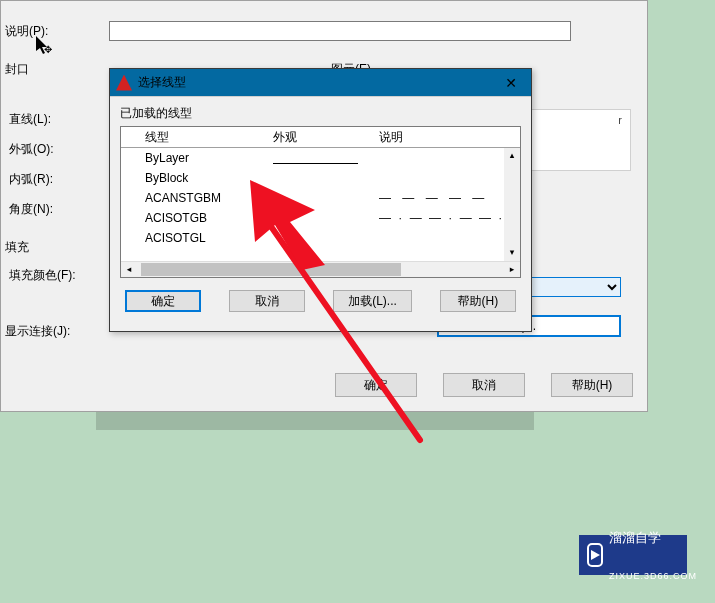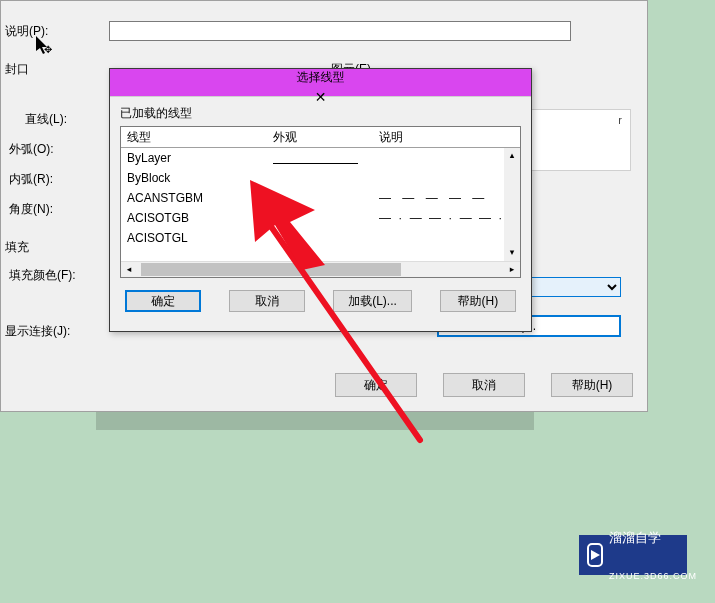--- a/index.html
+++ b/index.html
@@ -52,23 +52,22 @@
       background: #f0f0f0;
       border: 1px solid #3a3a3a;
       box-shadow: 2px 2px 6px rgba(0,0,0,0.25);
       z-index: 10;
     }
     .sub-title {
       height: 28px;
       display: flex;
       align-items: center;
       padding: 0 6px;
-      background: #d946ef;
+      background: #0369a1;
       border-bottom: 1px solid #d0d0d0;
-      flex-direction: column;
     }
     .sub-title .icon {
       width: 16px; height: 16px;
       margin-right: 6px;
       background: #d32222;
       clip-path: polygon(50% 0, 100% 100%, 0 100%);
     }
     .sub-title .title-text { flex: 1; }
     .close-x {
       width: 28px; height: 22px;
@@ -88,21 +87,21 @@
       flex-direction: column;
     }
     .list-header, .list-row {
       display: flex;
       border-bottom: 1px solid #e0e0e0;
       height: 21px;
       align-items: center;
     }
     .list-header { border-bottom: 1px solid #a0a0a0; }
     .list-body { flex: 1; overflow: hidden; position: relative; }
-    .col-name { width: 152px; padding-left: 6px; overflow: hidden; white-space: nowrap; }
+    .col-name { width: 152px; padding-left: 24px; overflow: hidden; white-space: nowrap; }
     .col-appearance { width: 100px; overflow: hidden; white-space: nowrap; }
     .col-desc { flex: 1; padding-left: 6px; overflow: hidden; white-space: nowrap; }
     .list-row { border-bottom: none; height: 20px; }
     .hline { border-top: 1px solid #000; width: 85px; margin-top: 10px; }
     .vscroll {
       position: absolute; right: 0; top: 0;
       width: 16px; height: 100%;
       background: #f0f0f0;
     }
     .vscroll .up, .vscroll .down {
@@ -210,21 +209,21 @@
 <body>
 
 <div class="main-dialog">
   <div class="main-body">
     <span class="label" style="left:4px; top:22px;">说明(P):</span>
     <input class="text-input" style="position: absolute; left: 108px; top: 20px; width: 462px;">
 
     <span class="label" style="left:4px; top:60px;">封口</span>
     <span class="label" style="left:330px; top:60px;">图元(E)</span>
 
-    <span class="label" style="left:8px; top:110px;margin-left:16px;">直线(L):</span>
+    <span class="label" style="left:8px; top:110px;">直线(L):</span>
     <span class="label" style="left:8px; top:140px;">外弧(O):</span>
     <span class="label" style="left:8px; top:170px;">内弧(R):</span>
     <span class="label" style="left:8px; top:200px;">角度(N):</span>
     <span class="label" style="left:4px; top:238px;">填充</span>
     <span class="label" style="left:8px; top:266px;">填充颜色(F):</span>
     <span class="label" style="left:4px; top:322px;">显示连接(J):</span>
 
     <div class="mid-panel">
       <div style="padding:4px 8px; font-size:11px; color:#444; text-align:right;">r</div>
     </div>

